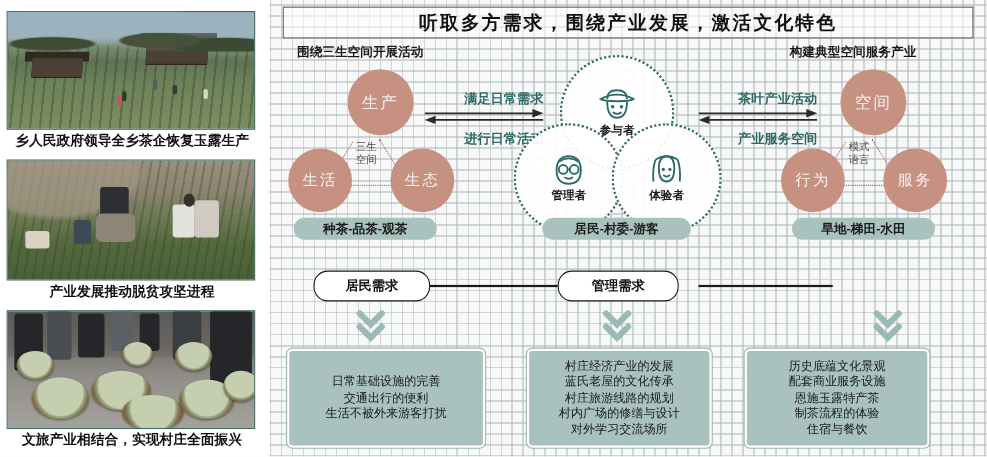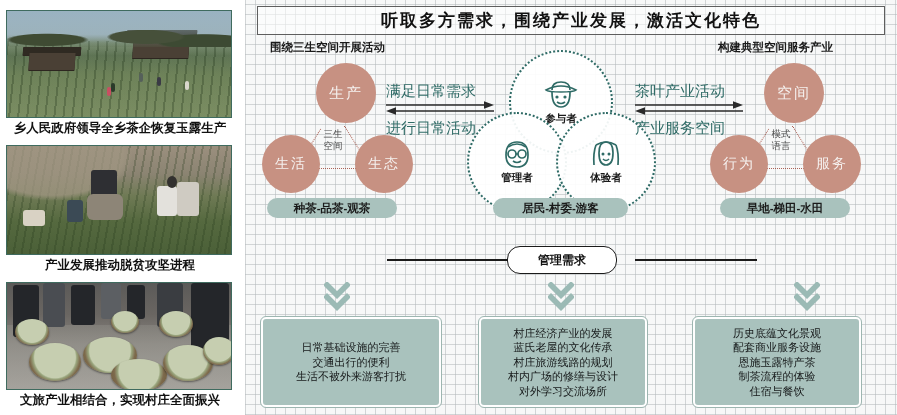--- a/index.html
+++ b/index.html
@@ -160,22 +160,22 @@
   .pill {
     position:absolute; height:20px;
     background:#a9c2bd; border-radius:10px;
     display:flex; align-items:center; justify-content:center;
     font-size:11.5px; font-weight:bold; color:#1a1a1a; white-space:nowrap;
   }
 
   
   .darrow { position:absolute; }
   .darrow .lab {
-    font-size:15px; color:#2f6b66; font-weight:normal; white-space:nowrap;
-    text-align:left;
+    font-size:12px; color:#2f6b66; font-weight:bold; white-space:nowrap;
+    text-align:right;
   }
 
   
   .demand {
     position:absolute; height:26px;
     border:1.6px solid #1a1a1a; border-radius:13px;
     background:#ffffff;
     display:flex; align-items:center; justify-content:center;
     font-size:12px; font-weight:bold; color:#111; white-space:nowrap;
   }
@@ -364,20 +364,21 @@
     <div class="tri-label" style="left:514px; top:128px; width:44px;">
       <div>模式</div>
       <div>语言</div>
     </div>
 
     <div class="pill" style="left:475px; top:198px; width:130px;">旱地-梯田-水田</div>
 
     <div class="hline" style="left:142px; top:259px; width:120px;"></div>
     <div class="hline" style="left:390px; top:259px; width:122px;"></div>
 
+    <div class="demand" style="left:40px; top:246px; width:104px;">居民需求</div>
     <div class="demand" style="left:262px; top:246px; width:108px;">管理需求</div>
 
     <div class="chev" style="left:79px; top:282px;">
       <svg width="26" height="30" viewBox="0 0 26 30">
         <polyline points="3,3 13,13 23,3" fill="none" stroke="#9bbab5" stroke-width="5.5" stroke-linecap="square"></polyline>
         <polyline points="3,15 13,25 23,15" fill="none" stroke="#9bbab5" stroke-width="5.5" stroke-linecap="square"></polyline>
       </svg>
     </div>
     <div class="chev" style="left:303px; top:282px;">
       <svg width="26" height="30" viewBox="0 0 26 30">
@@ -403,21 +404,21 @@
     <div class="tbox" style="left:234px; top:317px; width:168px; height:90px;">
       <ul>
         <li>村庄经济产业的发展</li>
         <li>蓝氏老屋的文化传承</li>
         <li>村庄旅游线路的规划</li>
         <li>村内广场的修缮与设计</li>
         <li>对外学习交流场所</li>
       </ul>
     </div>
 
-    <div class="tbox" style="left:448px; top:317px; width:168px; height:90px;">
+    <div class="tbox" style="left:432px; top:317px; width:168px; height:90px;">
       <ul>
         <li>历史底蕴文化景观</li>
         <li>配套商业服务设施</li>
         <li>恩施玉露特产茶</li>
         <li>制茶流程的体验</li>
         <li>住宿与餐饮</li>
       </ul>
     </div>
 
   </div>

